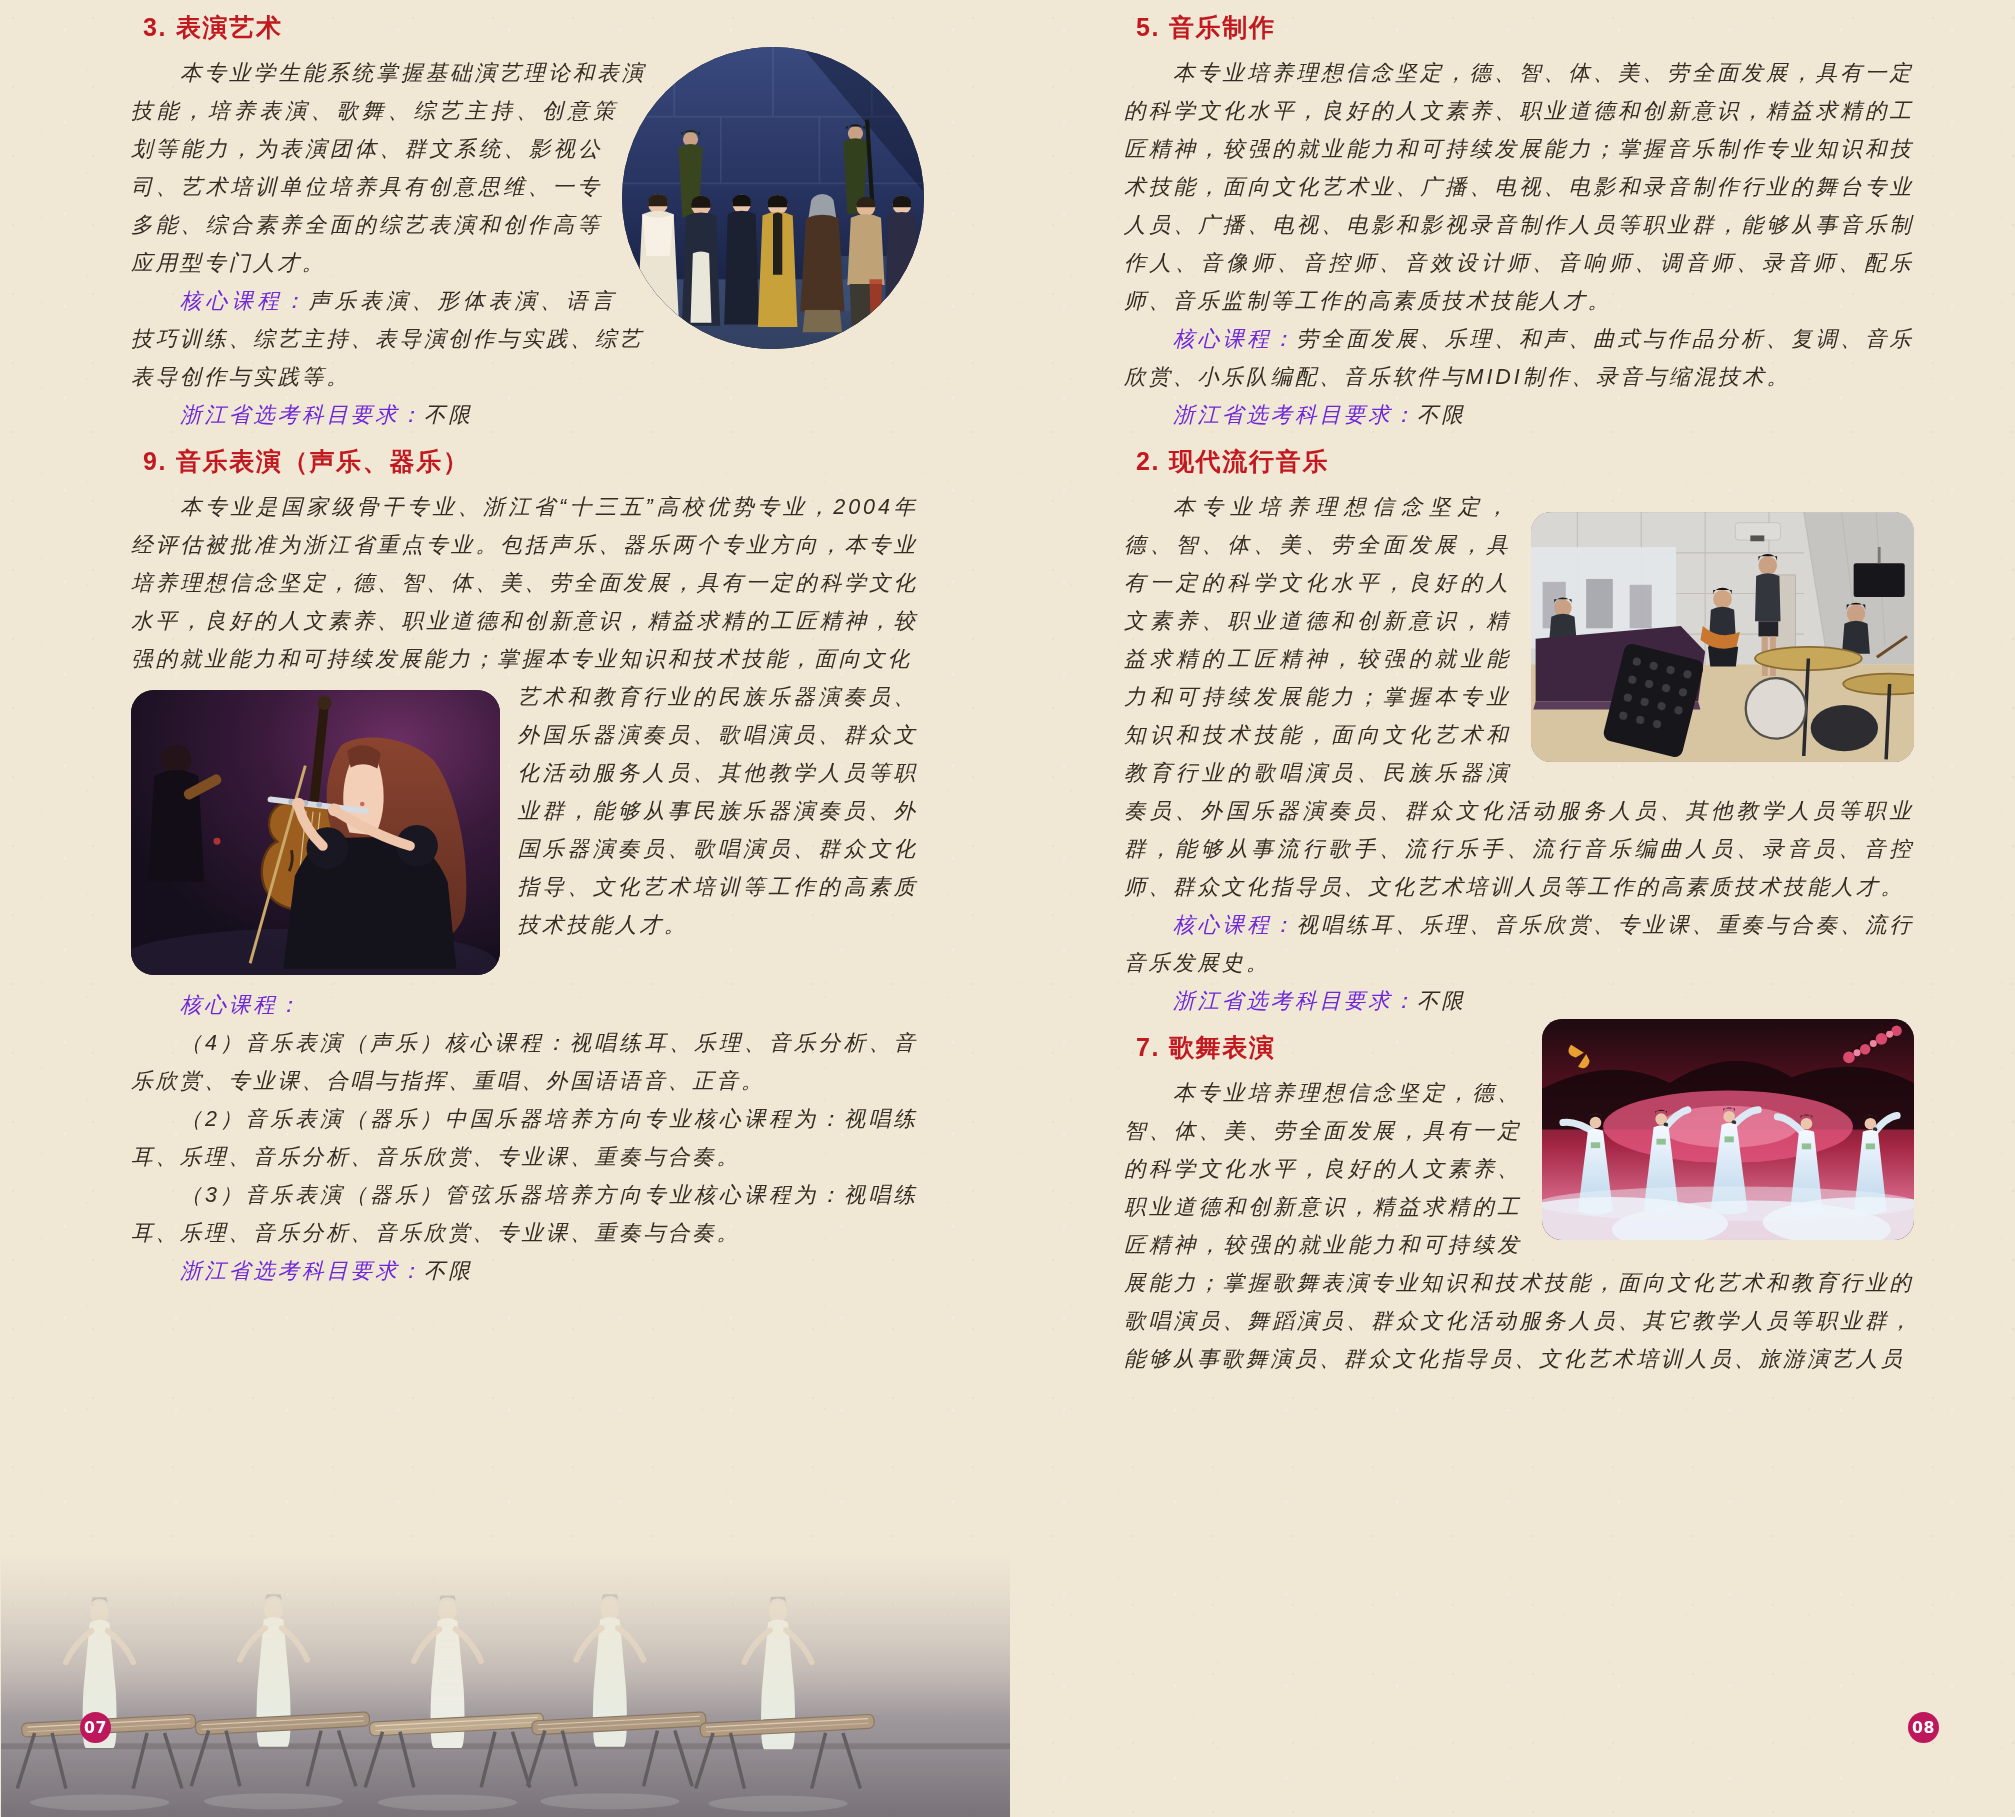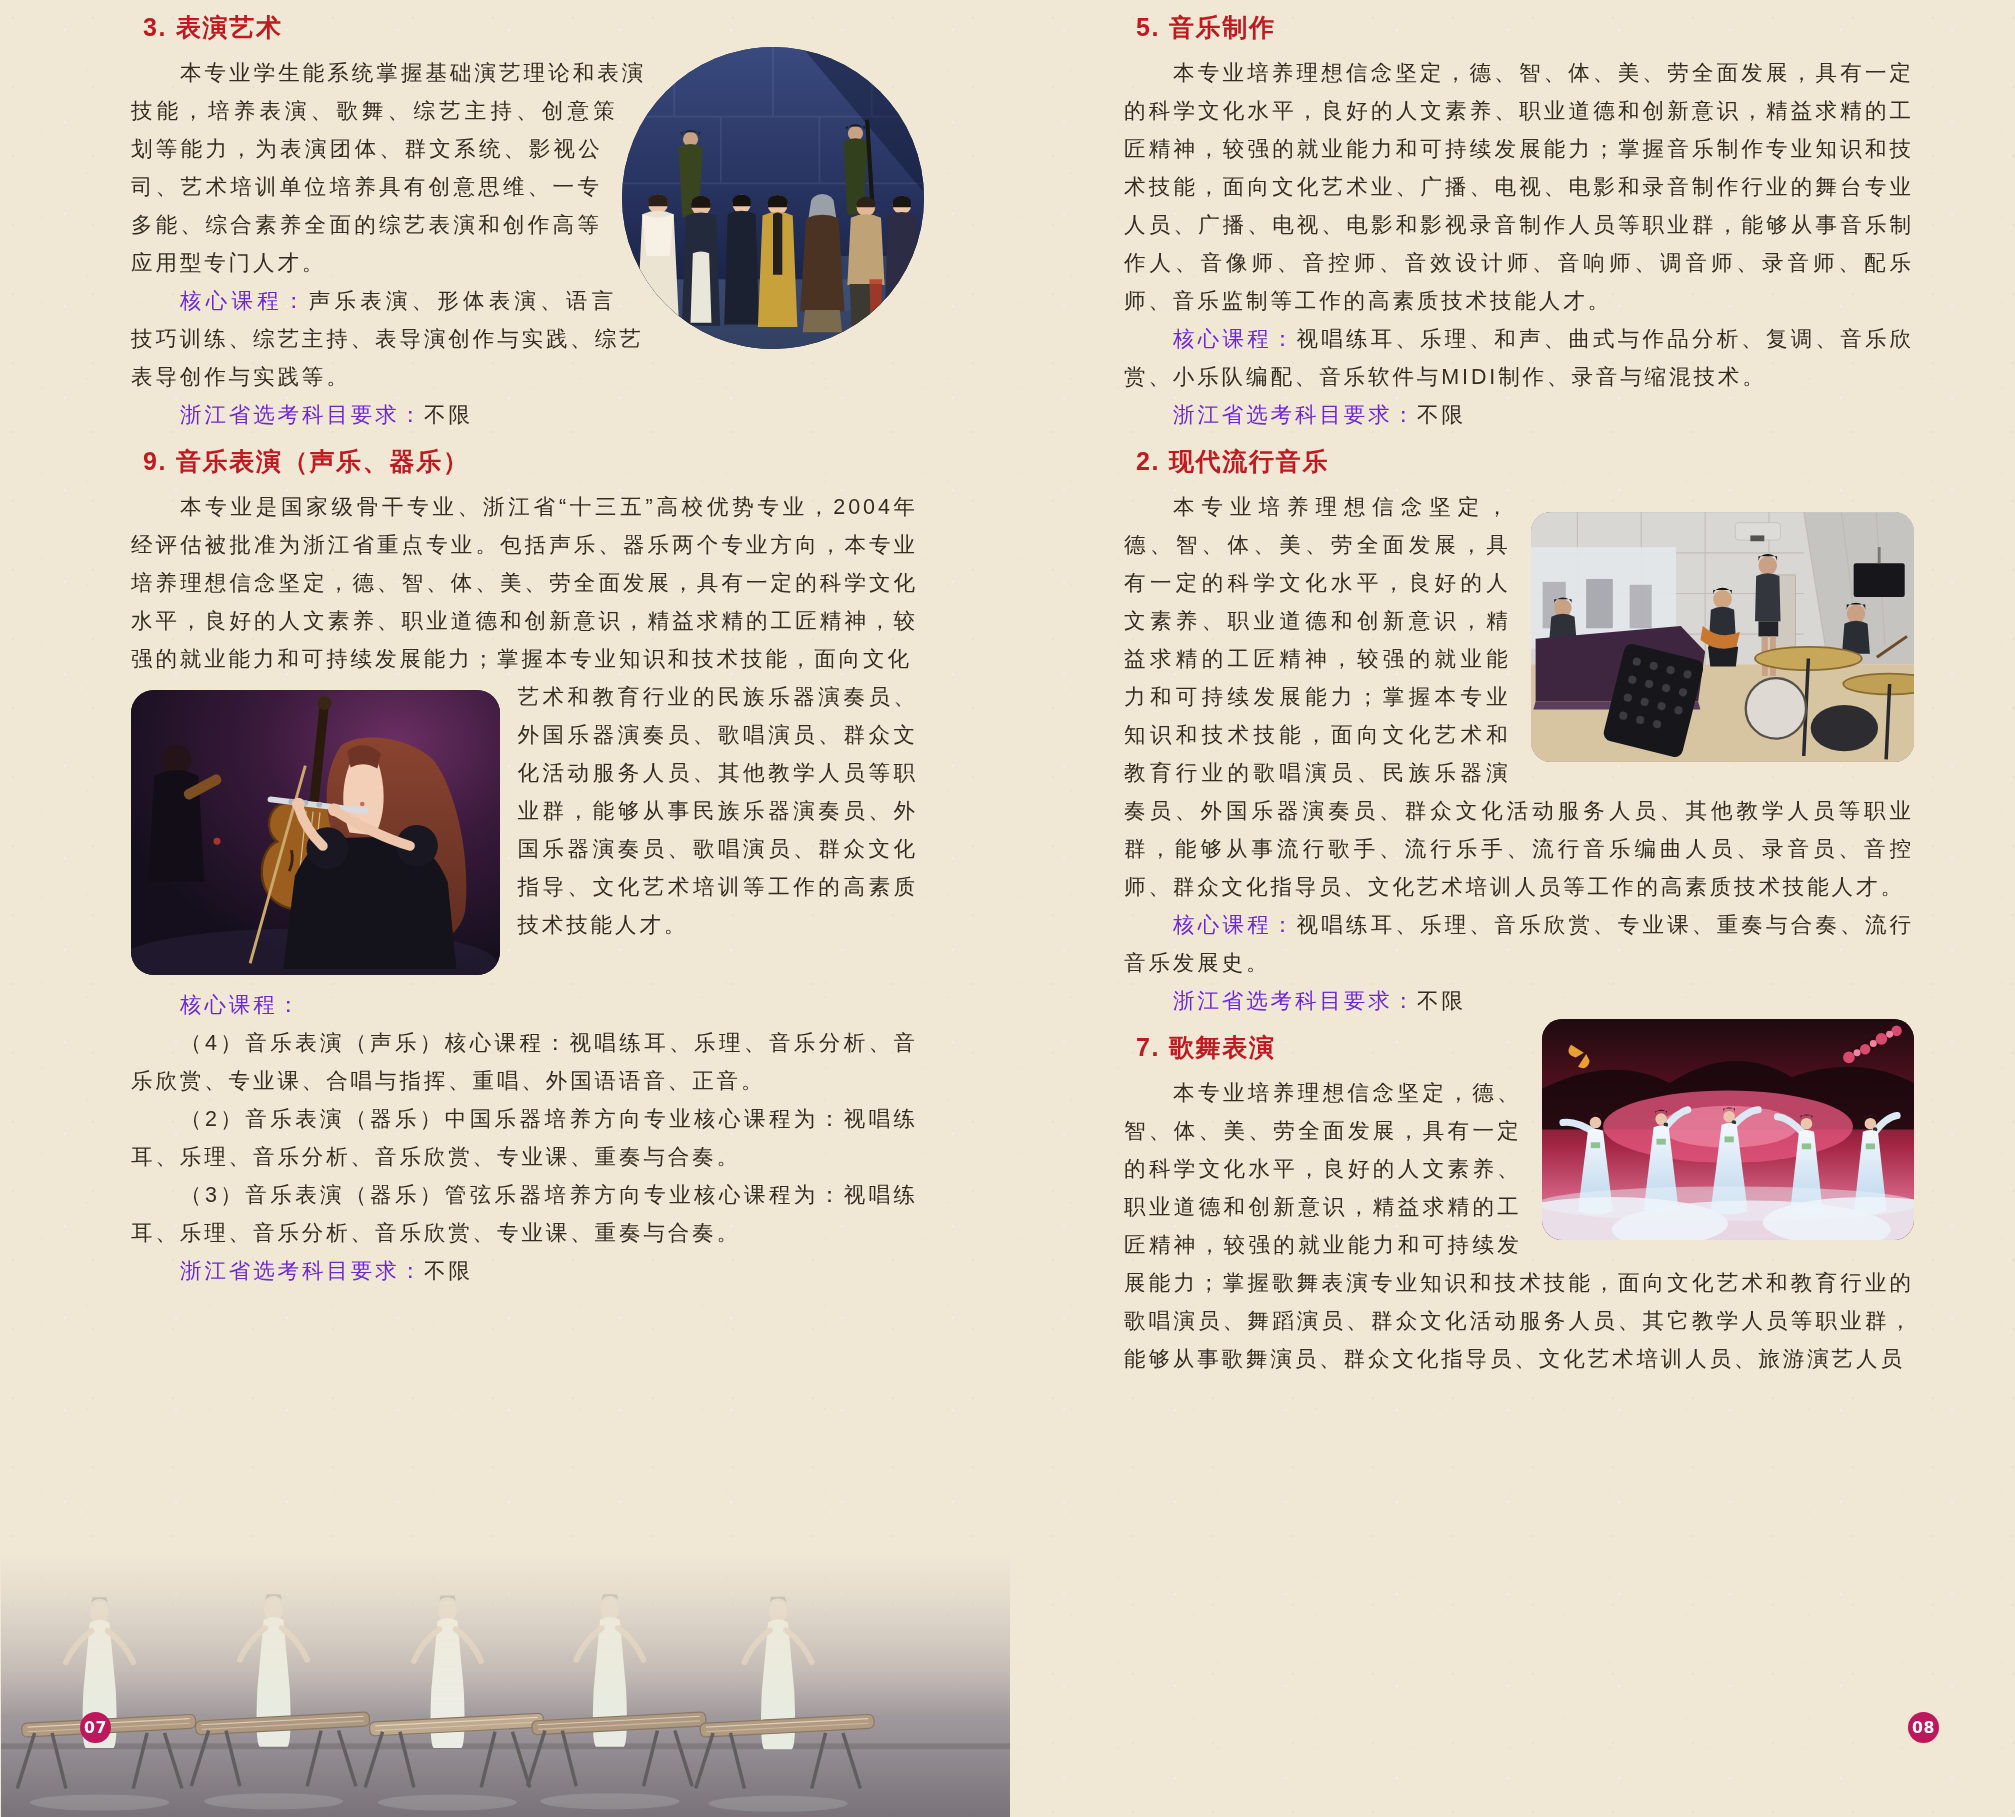--- a/index.html
+++ b/index.html
@@ -11,21 +11,21 @@
       radial-gradient(1.7px 1.7px at 41px 48px, rgba(186,165,135,.20), transparent 60%),
       radial-gradient(2.9px 2.9px at 65px 30px, rgba(255,252,244,.55), transparent 65%),
       radial-gradient(1.7px 1.7px at 87px 70px, rgba(170,150,120,.18), transparent 60%);
     background-size:80px 69px,98px 85px,111px 92px,123px 103px;
     font-family:"Liberation Sans",sans-serif;color:#352c22;
   }
   .content{position:absolute;top:0;z-index:2;}
   #left-content{left:131px;width:787px;}
   #right-content{left:1124px;width:790px;}
   h3.sec-title{color:#c2181f;font-size:25px;font-weight:bold;letter-spacing:1.7px;margin:12px;line-height:30px;}
-  p.body{font-size:21.5px;line-height:38px;letter-spacing:2.9px;text-align:justify;margin:0;}
+  p.body{font-size:21.5px;line-height:38px;letter-spacing:2.9px;text-align:justify;margin:0;font-style:italic;}
   .ind{text-indent:49px;}
   .tan{color:#6d28d9;}
   .mt276{margin-top:160px}.mt220{margin-top:128px}
   .mt96{margin-top:56px}.mt36{margin-top:21px}
   .clear-l{clear:left}.clear-r{clear:right}
   .ph{overflow:hidden;background:#222;}
   .ph svg{display:block;width:100%;height:100%;}
   #ph-circle{float:right;width:302px;height:302px;border-radius:50%;shape-outside:circle(52%);margin:-7px -5.8px 11.6px 20px;}
   #ph-flute{float:left;width:369px;height:285px;border-radius:23px;margin:11.6px 17.4px 11.6px 0;}
   #ph-studio{float:right;width:383px;height:250px;border-radius:20.3px;margin:24.4px 0 14.5px 20.3px;}
@@ -196,21 +196,21 @@
 
   <p class="body ind"><span class="tan">浙江省选考科目要求：</span><span>不限</span></p>
 </div>
 
 <div class="content" id="right-content">
 
   <h3 class="sec-title mt276">5. 音乐制作</h3>
 
   <p class="body ind mt36">本专业培养理想信念坚定，德、智、体、美、劳全面发展，具有一定的科学文化水平，良好的人文素养、职业道德和创新意识，精益求精的工匠精神，较强的就业能力和可持续发展能力；掌握音乐制作专业知识和技术技能，面向文化艺术业、广播、电视、电影和录音制作行业的舞台专业人员、广播、电视、电影和影视录音制作人员等职业群，能够从事音乐制作人、音像师、音控师、音效设计师、音响师、调音师、录音师、配乐师、音乐监制等工作的高素质技术技能人才。</p>
 
-  <p class="body ind"><span class="tan">核心课程：</span><span>视唱练耳、乐理、和声、曲式与作品分析、复调、音乐欣赏、小乐队编配、音乐软件与MIDI制作、录音与缩混技术。</span></p>
+  <p class="body ind"><span class="tan">核心课程：</span><span>劳全面发展、乐理、和声、曲式与作品分析、复调、音乐欣赏、小乐队编配、音乐软件与MIDI制作、录音与缩混技术。</span></p>
 
   <p class="body ind"><span class="tan">浙江省选考科目要求：</span><span>不限</span></p>
 
   <h3 class="sec-title mt96">2. 现代流行音乐</h3>
 
   <div class="ph" id="ph-studio">
     <svg viewBox="0 0 660 430">
       <rect width="660" height="430" fill="#e8e6e2"></rect>
       <rect width="660" height="262" fill="#d9d7d3"></rect>
       <polygon points="470,0 660,0 660,262 512,262" fill="#c6c4c0"></polygon>

